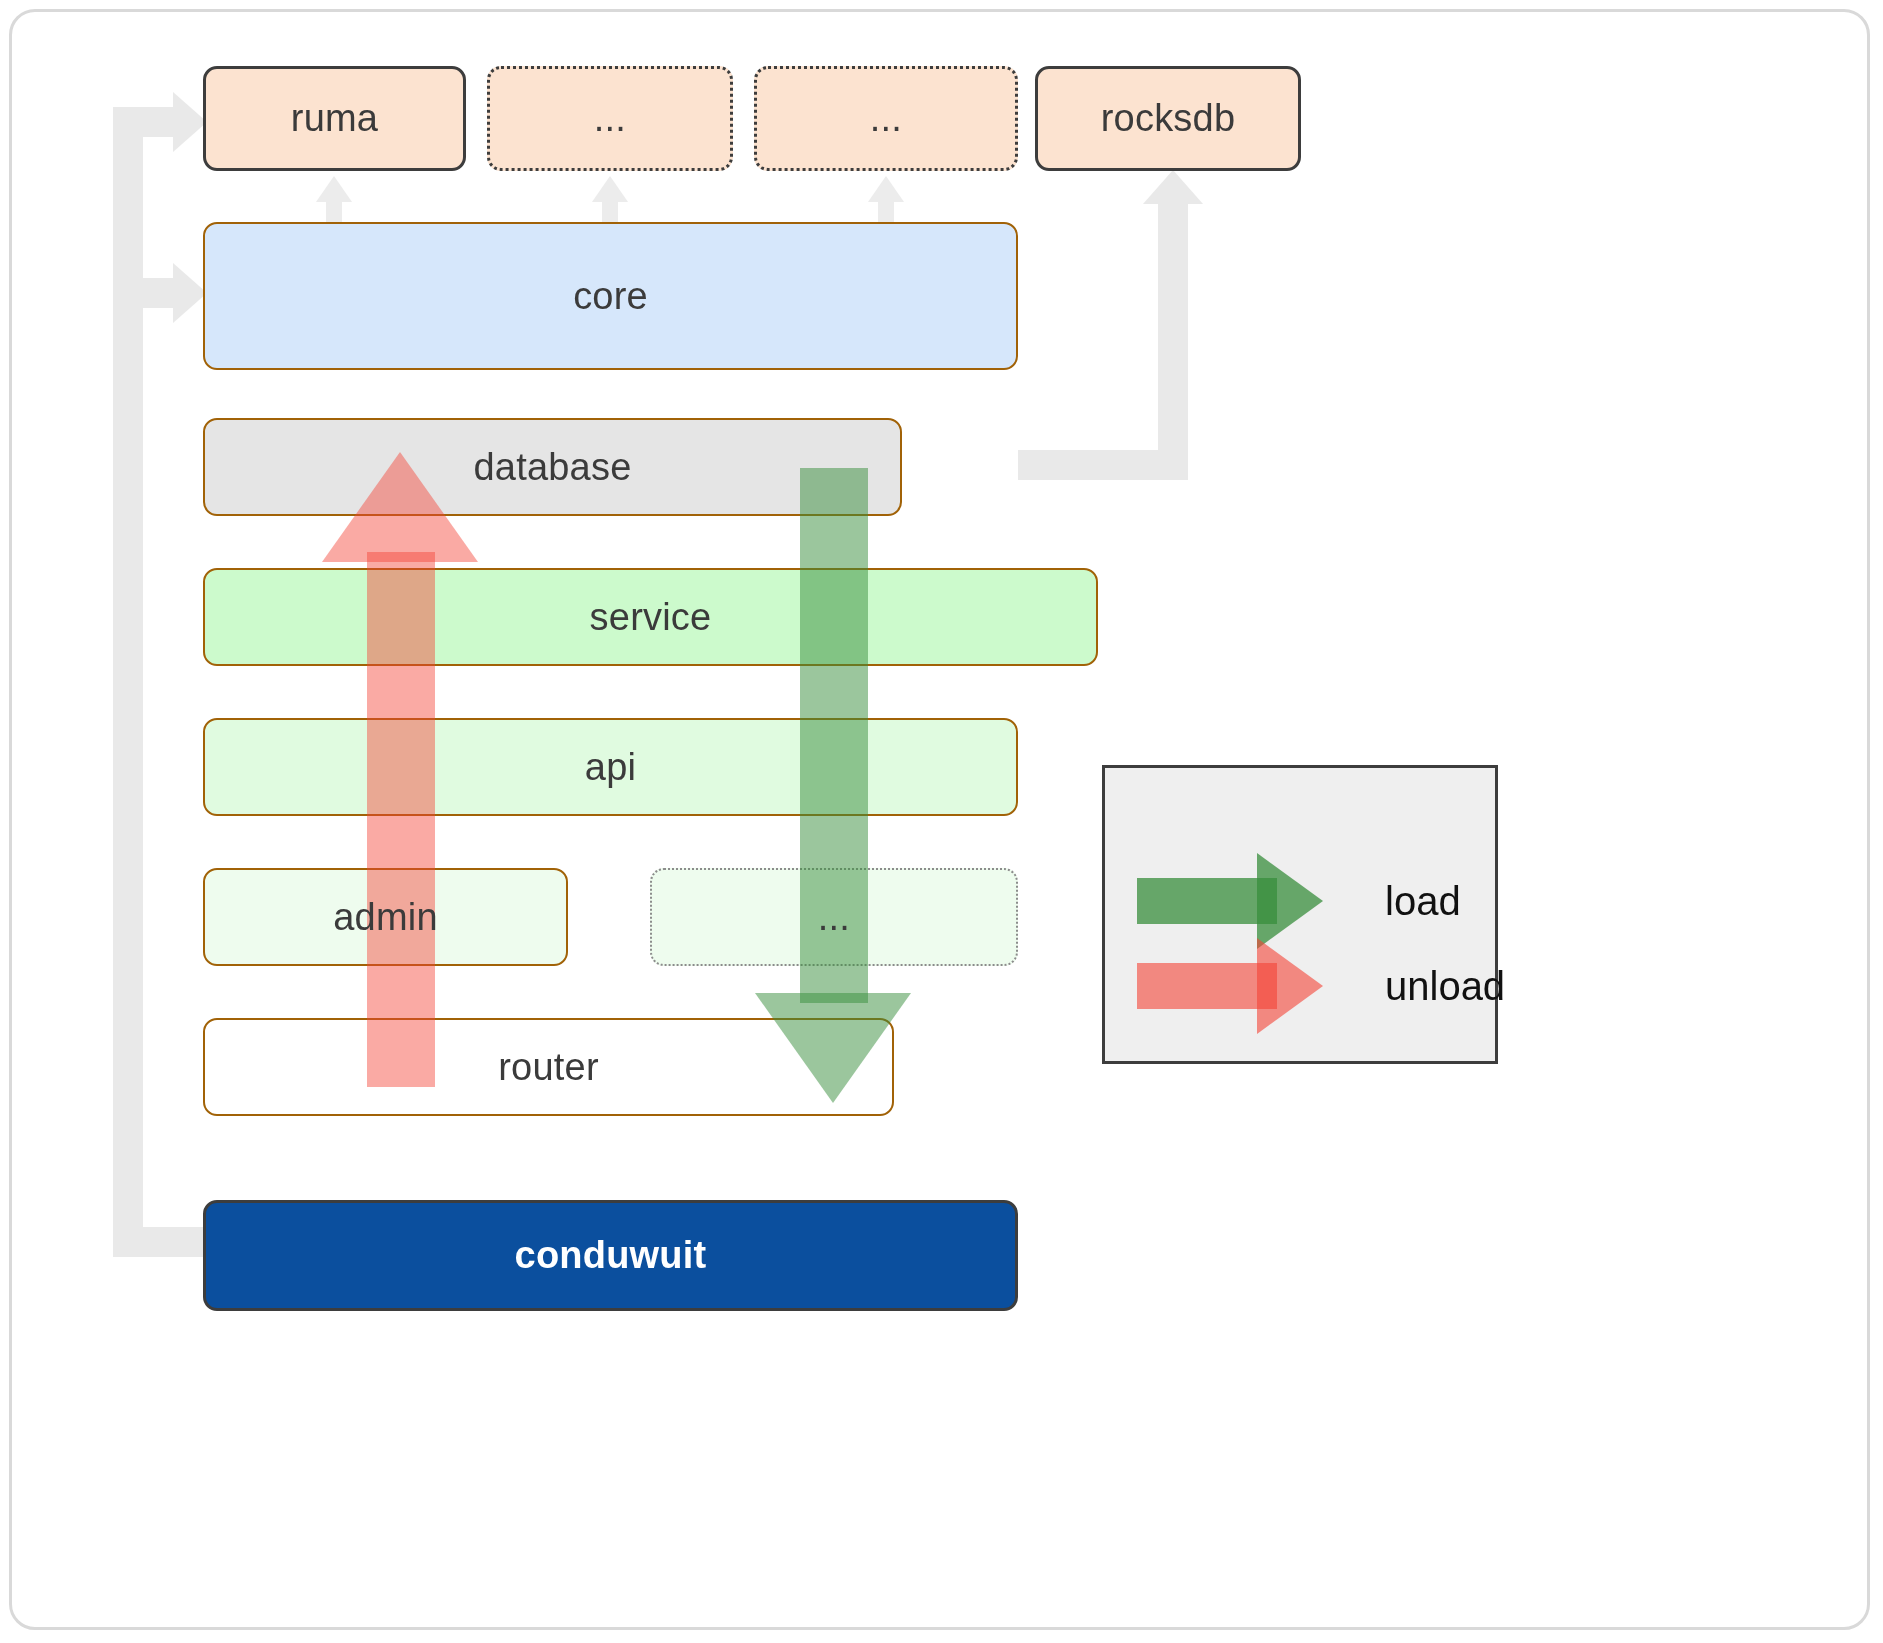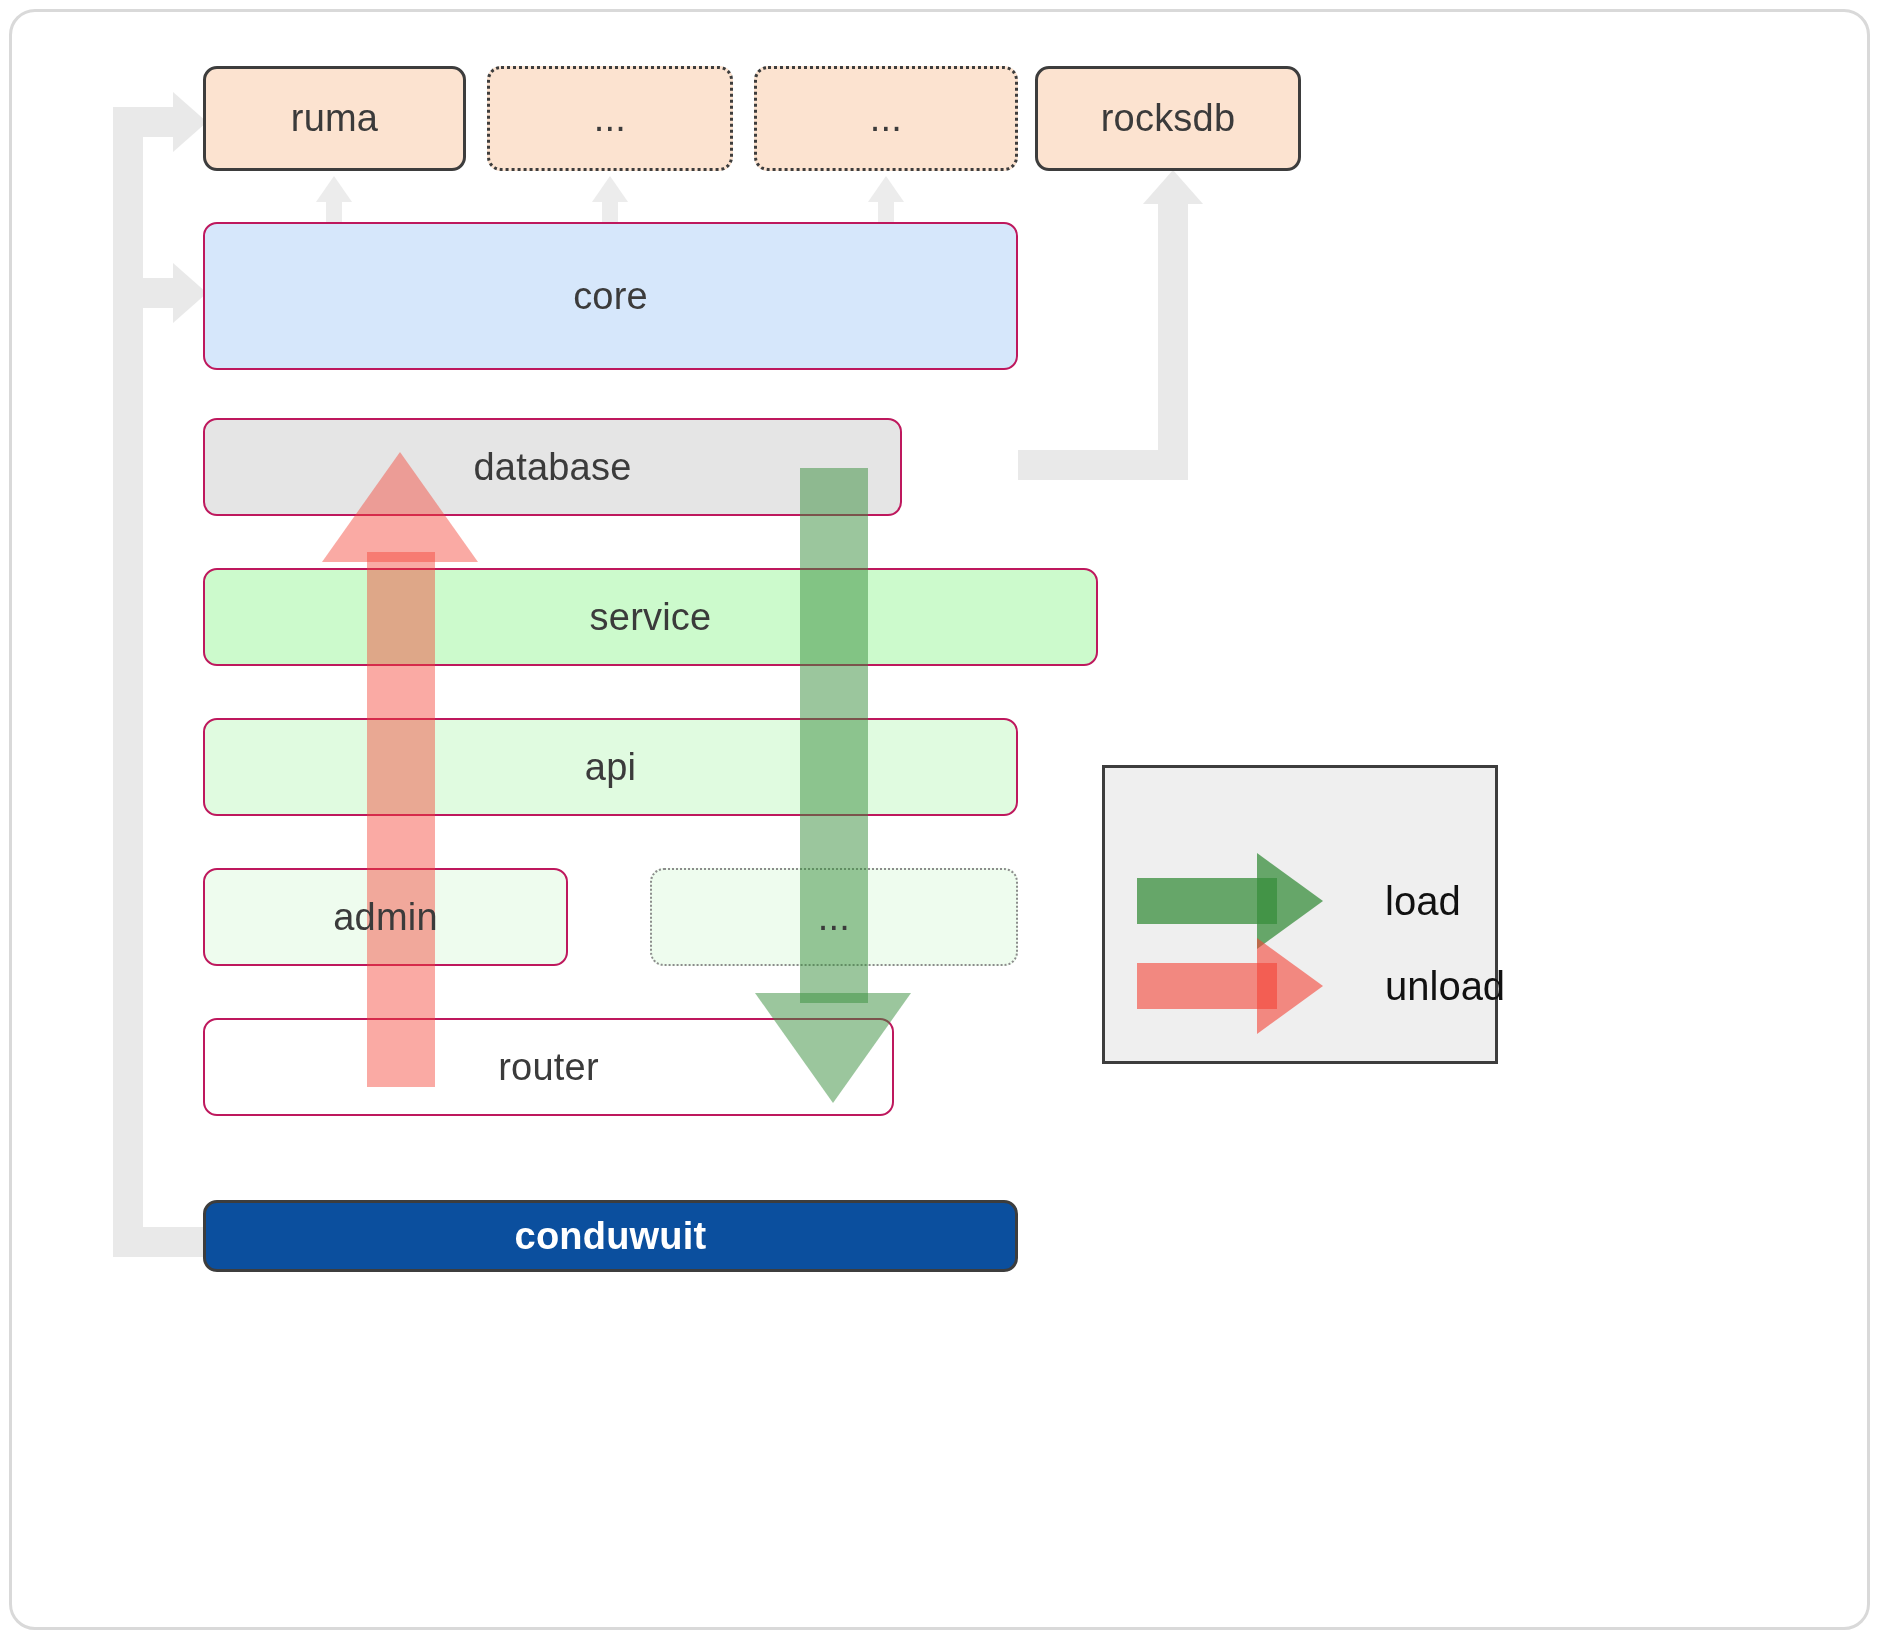--- a/index.html
+++ b/index.html
@@ -6,21 +6,21 @@
   body{font-family:"Liberation Sans", sans-serif;}
   #canvas{position:relative;width:1883px;height:1643px;background:#fff;overflow:hidden;}
 
   .frame{position:absolute;left:9px;top:9px;width:1861px;height:1621px;border:3px solid #d9d9d9;border-radius:26px;box-sizing:border-box;background:#fff;}
 
   .node{position:absolute;box-sizing:border-box;display:flex;align-items:center;justify-content:center;
         border-radius:14px;color:#3b3b3b;font-size:38px;letter-spacing:.2px;}
 
   .node.solid-dark{border:3px solid #3d3d3d;}
   .node.dotted-dark{border:3px dotted #3d3d3d;}
-  .node.solid-grey{border:2px solid #be185d;}
+  .node.solid-grey{border:2px solid #a16207;}
   .node.dotted-grey{border:2px dotted #8c8c8c;}
 
   .lbl{position:relative;z-index:6;pointer-events:none;}
 
   
   .greyline{position:absolute;background:#e9e9e9;}
   .greyhead{position:absolute;width:0;height:0;}
   .greyhead.right{border-top:30px solid transparent;border-bottom:30px solid transparent;border-left:34px solid #e9e9e9;}
   .greyhead.up{border-left:30px solid transparent;border-right:30px solid transparent;border-bottom:34px solid #e9e9e9;}
 
@@ -119,21 +119,21 @@
   </div>
 
   <div class="node dotted-grey" style="left:650px;top:868px;width:368px;height:98px;background:#EEFCEE;">
     <span class="lbl">...</span>
   </div>
 
   <div class="node solid-grey" style="left:203px;top:1018px;width:691px;height:98px;background:#FFFFFF;align-items:center;">
     <span class="lbl">router</span>
   </div>
 
-  <div class="node solid-dark" style="left:203px;top:1200px;width:815px;height:72px;background:#0B4F9E;color:#ffffff;font-weight:bold;">
+  <div class="node solid-dark" style="left:203px;top:1200px;width:815px;height:111px;background:#0B4F9E;color:#ffffff;font-weight:bold;">
     <span class="lbl">conduwuit</span>
   </div>
 
   <div class="bigarrow unload" style="left:322px;top:452px;width:158px;height:635px;">
     <div class="head" style="left:0;top:0;"></div>
     <div class="shaft" style="left:45px;top:100px;width:68px;height:535px;"></div>
   </div>
 
   <div class="bigarrow load" style="left:755px;top:468px;width:158px;height:635px;">
     <div class="shaft" style="left:45px;top:0;width:68px;height:535px;"></div>

